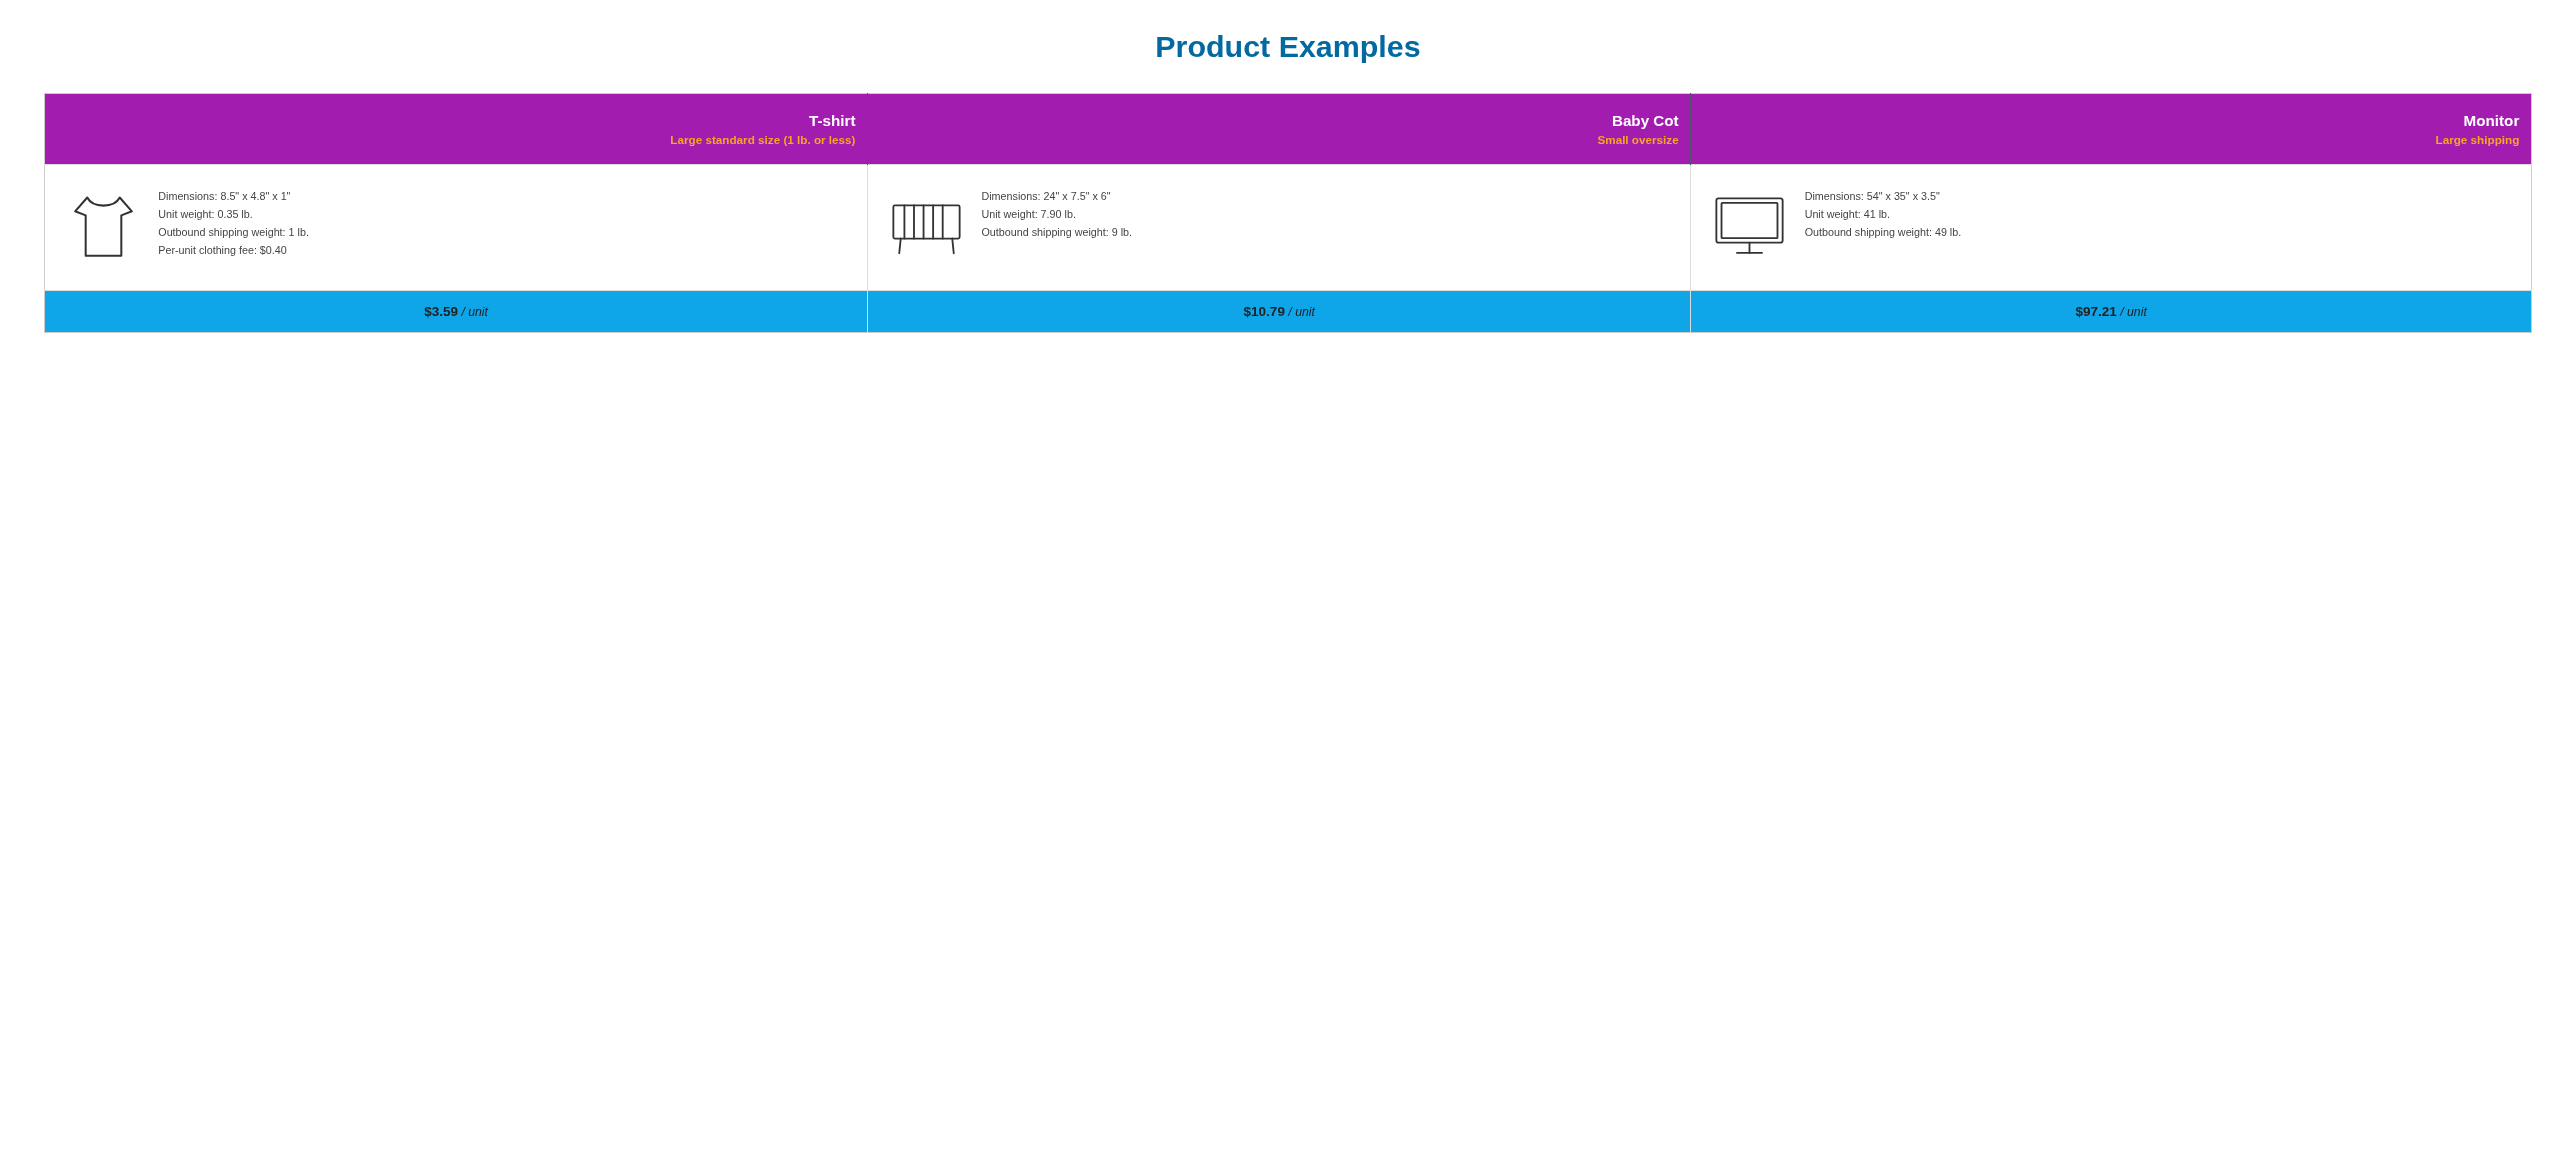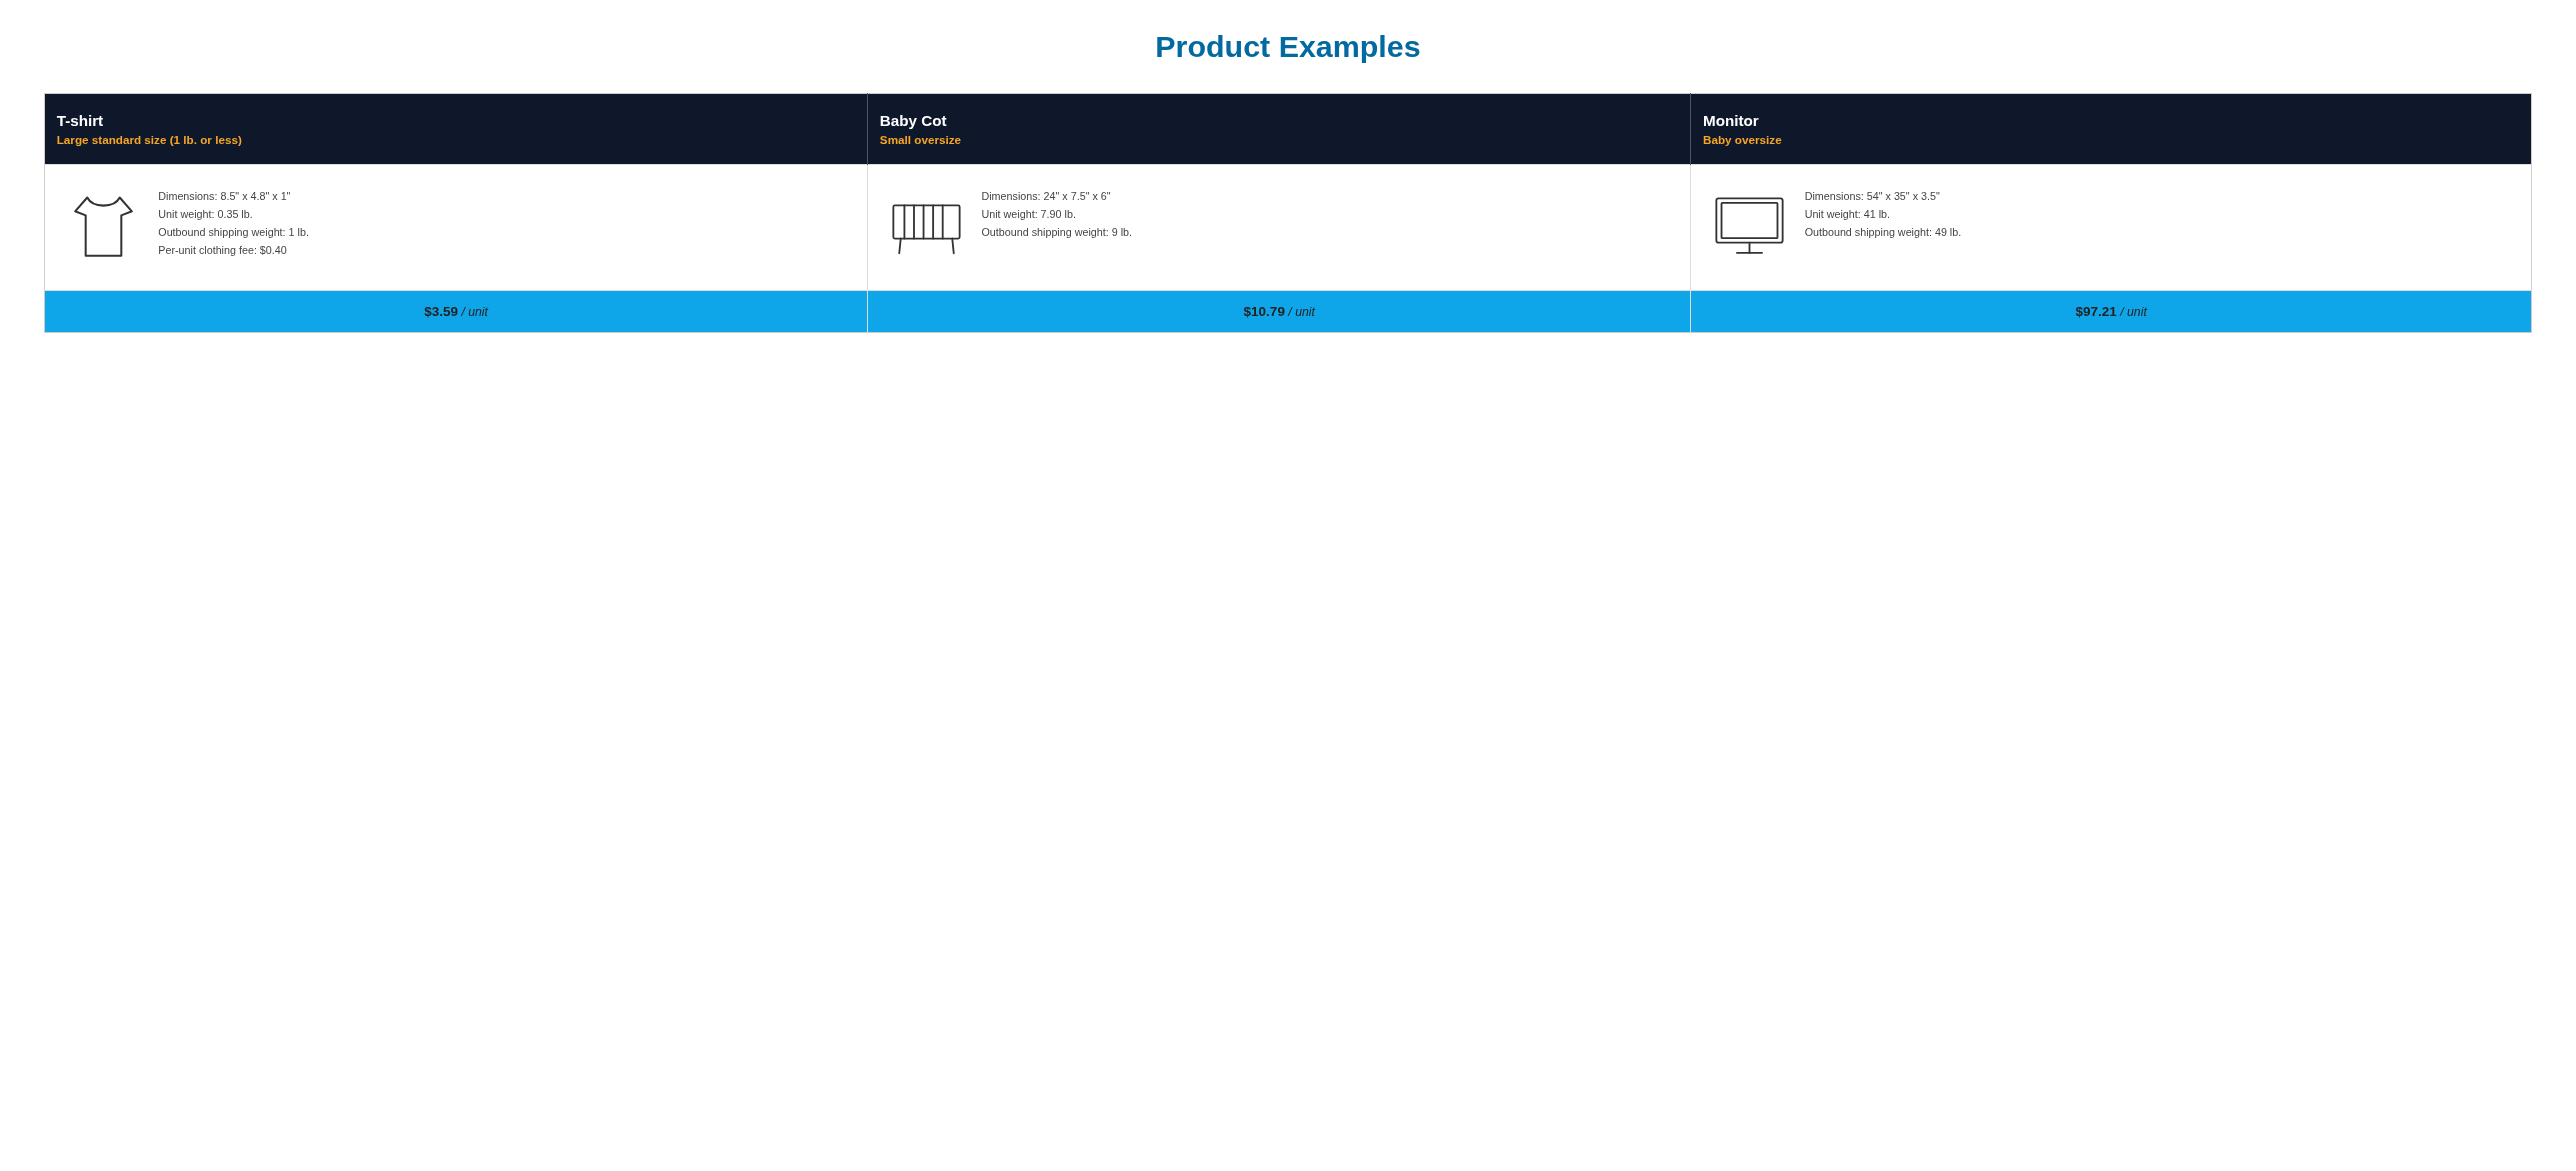--- a/index.html
+++ b/index.html
@@ -23,23 +23,23 @@
       margin-bottom: 29px;
     }
 
     .product-table {
       width: 100%;
       border-collapse: collapse;
       border: 0.7px solid #ccc;
     }
 
     .header-row td {
-      background-color: #0f172a;
+      background-color: #a21caf;
       color: #ffffff;
-      text-align: left;
+      text-align: right;
       padding: 17.6px 11.7px;
       border-right: 0.7px solid #4a5568;
       vertical-align: middle;
     }
 
     .header-row td:last-child {
       border-right: none;
     }
 
     .product-name {
@@ -146,21 +146,21 @@
       <td>
         <span class="product-name">T-shirt</span>
         <span class="product-category">Large standard size (1 lb. or less)</span>
       </td>
       <td>
         <span class="product-name">Baby Cot</span>
         <span class="product-category">Small oversize</span>
       </td>
       <td>
         <span class="product-name">Monitor</span>
-        <span class="product-category">Baby oversize</span>
+        <span class="product-category">Large shipping</span>
       </td>
     </tr>
   </thead>
   <tbody>
     <tr class="details-row">
 
       <td>
         <div class="cell-inner">
           <div class="product-icon">
             <svg viewBox="0 0 100 90" fill="none" stroke="#333" stroke-width="2.5" stroke-linecap="round" stroke-linejoin="round">

